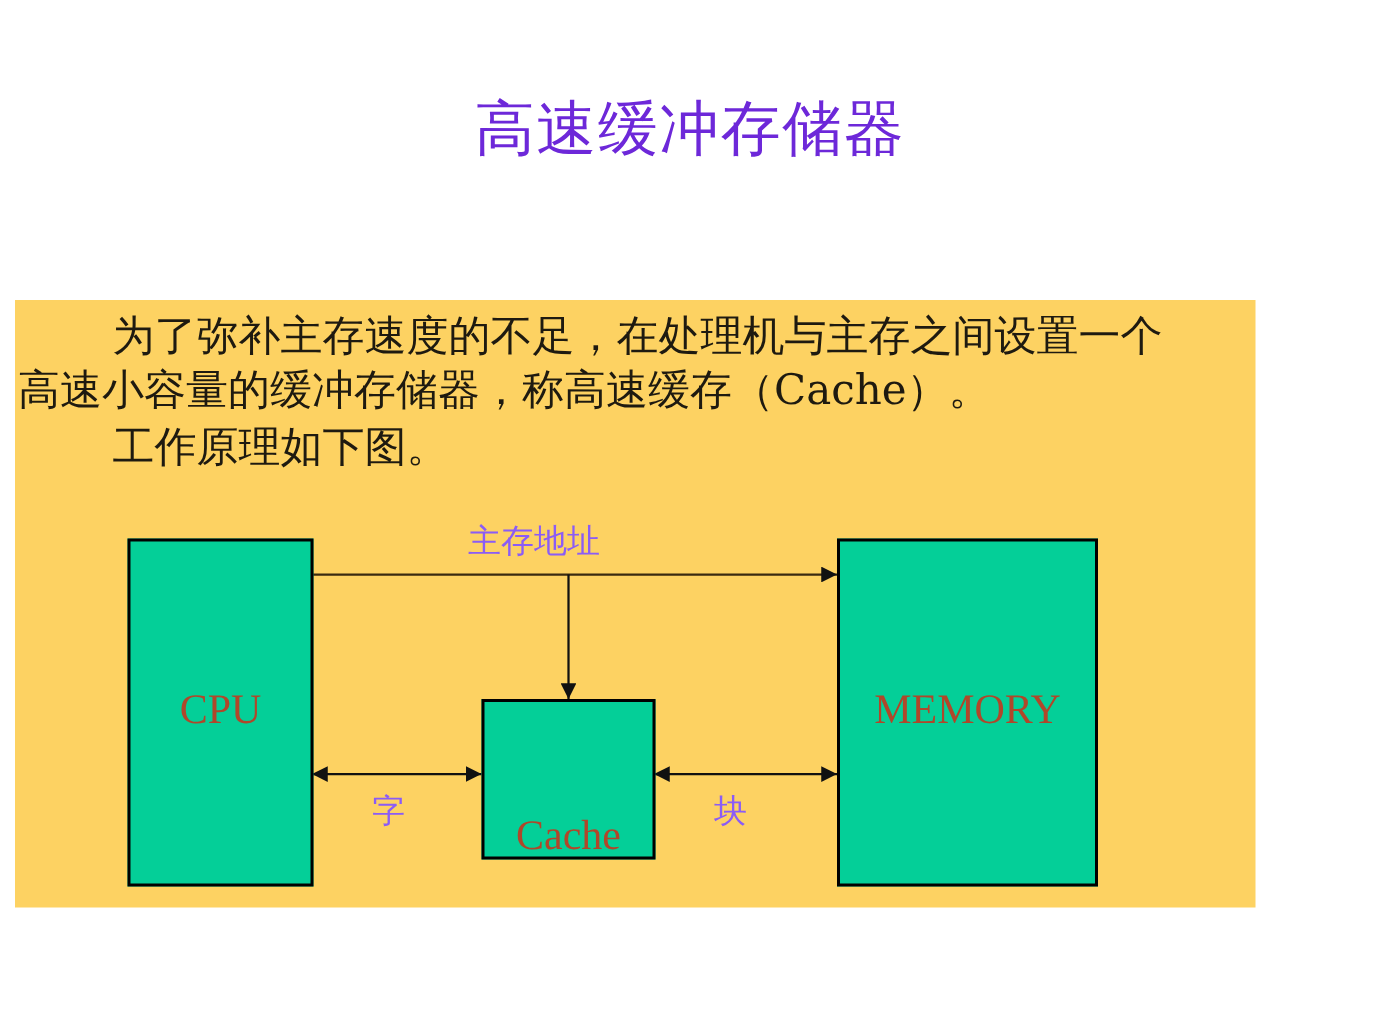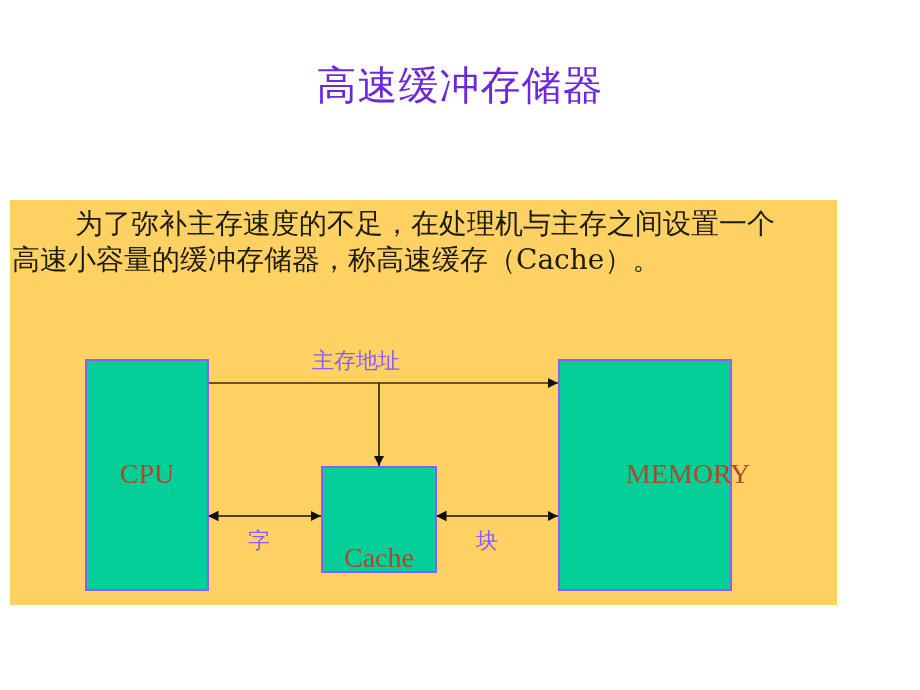--- a/index.html
+++ b/index.html
@@ -3,33 +3,34 @@
 <meta charset="utf-8">
 <style>
   html, body { margin: 0; padding: 0; }
   body { width: 920px; height: 690px; background: #ffffff; position: relative; overflow: hidden; font-family: "DejaVu Serif", "Liberation Serif", serif; }
   .title { position: absolute; left: 0; top: 58px; width: 920px; text-align: center; font-family: "DejaVu Sans", "Liberation Sans", sans-serif; font-size: 40px; color: #6d28d9; letter-spacing: 1px; }
   .panel { position: absolute; left: 10px; top: 200px; width: 827px; height: 405px; background: #fdd262; }
   .para { position: absolute; font-size: 28px; color: #1e1a10; white-space: nowrap; line-height: 36px; }
   .p1 { left: 65px; top: 6px; }
   .p2 { left: 2px; top: 42px; }
   .p3 { left: 65px; top: 80px; }
-  .box { position: absolute; background: #04cf98; border: 2px solid #8b5cf6; box-sizing: border-box; }
+  .box { position: absolute; background: #04cf98; border: 2px solid #000000; box-sizing: border-box; }
   .box-label { position: absolute; width: 100%; text-align: center; color: #b0472a; font-size: 28px; font-family: "Liberation Serif", "DejaVu Serif", serif; }
   .edge-label { position: absolute; color: #8b5cf6; font-size: 22px; white-space: nowrap; }
   svg.arrows { position: absolute; left: 0; top: 0; }
 </style>
 </head>
 <body>
 
 <div class="title">高速缓冲存储器</div>
 
 <div class="panel">
   <div class="para p1">为了弥补主存速度的不足，在处理机与主存之间设置一个</div>
   <div class="para p2">高速小容量的缓冲存储器，称高速缓存（Cache）。</div>
+  <div class="para p3">工作原理如下图。</div>
 </div>
 
 <svg class="arrows" width="920" height="690">
   <defs>
     <marker id="ah" viewBox="0 0 10 10" refX="10" refY="5" markerWidth="7" markerHeight="7" orient="auto-start-reverse">
       <path d="M0,0 L10,5 L0,10 z" fill="#111"></path>
     </marker>
   </defs>
 
   <line x1="208" y1="383" x2="558" y2="383" stroke="#3a2a10" stroke-width="1.5" marker-end="url(#ah)"></line>
@@ -42,19 +43,19 @@
 </svg>
 
 <div class="box" style="left:85px; top:359px; width:124px; height:232px;">
   <div class="box-label" style="top:97px;">CPU</div>
 </div>
 
 <div class="box" style="left:321px; top:466px; width:116px; height:107px;">
   <div class="box-label" style="top:37px;margin-top:37px;">Cache</div>
 </div>
 
-<div class="box" style="left:558px; top:359px; width:174px; height:232px;padding-left:43px;">
+<div class="box" style="left:558px; top:359px; width:174px; height:232px;">
   <div class="box-label" style="top:97px;">MEMORY</div>
 </div>
 
 <div class="edge-label" style="left:312px; top:346px;">主存地址</div>
 <div class="edge-label" style="left:248px; top:526px;">字</div>
 <div class="edge-label" style="left:476px; top:526px;">块</div>
 
 </body></html>

